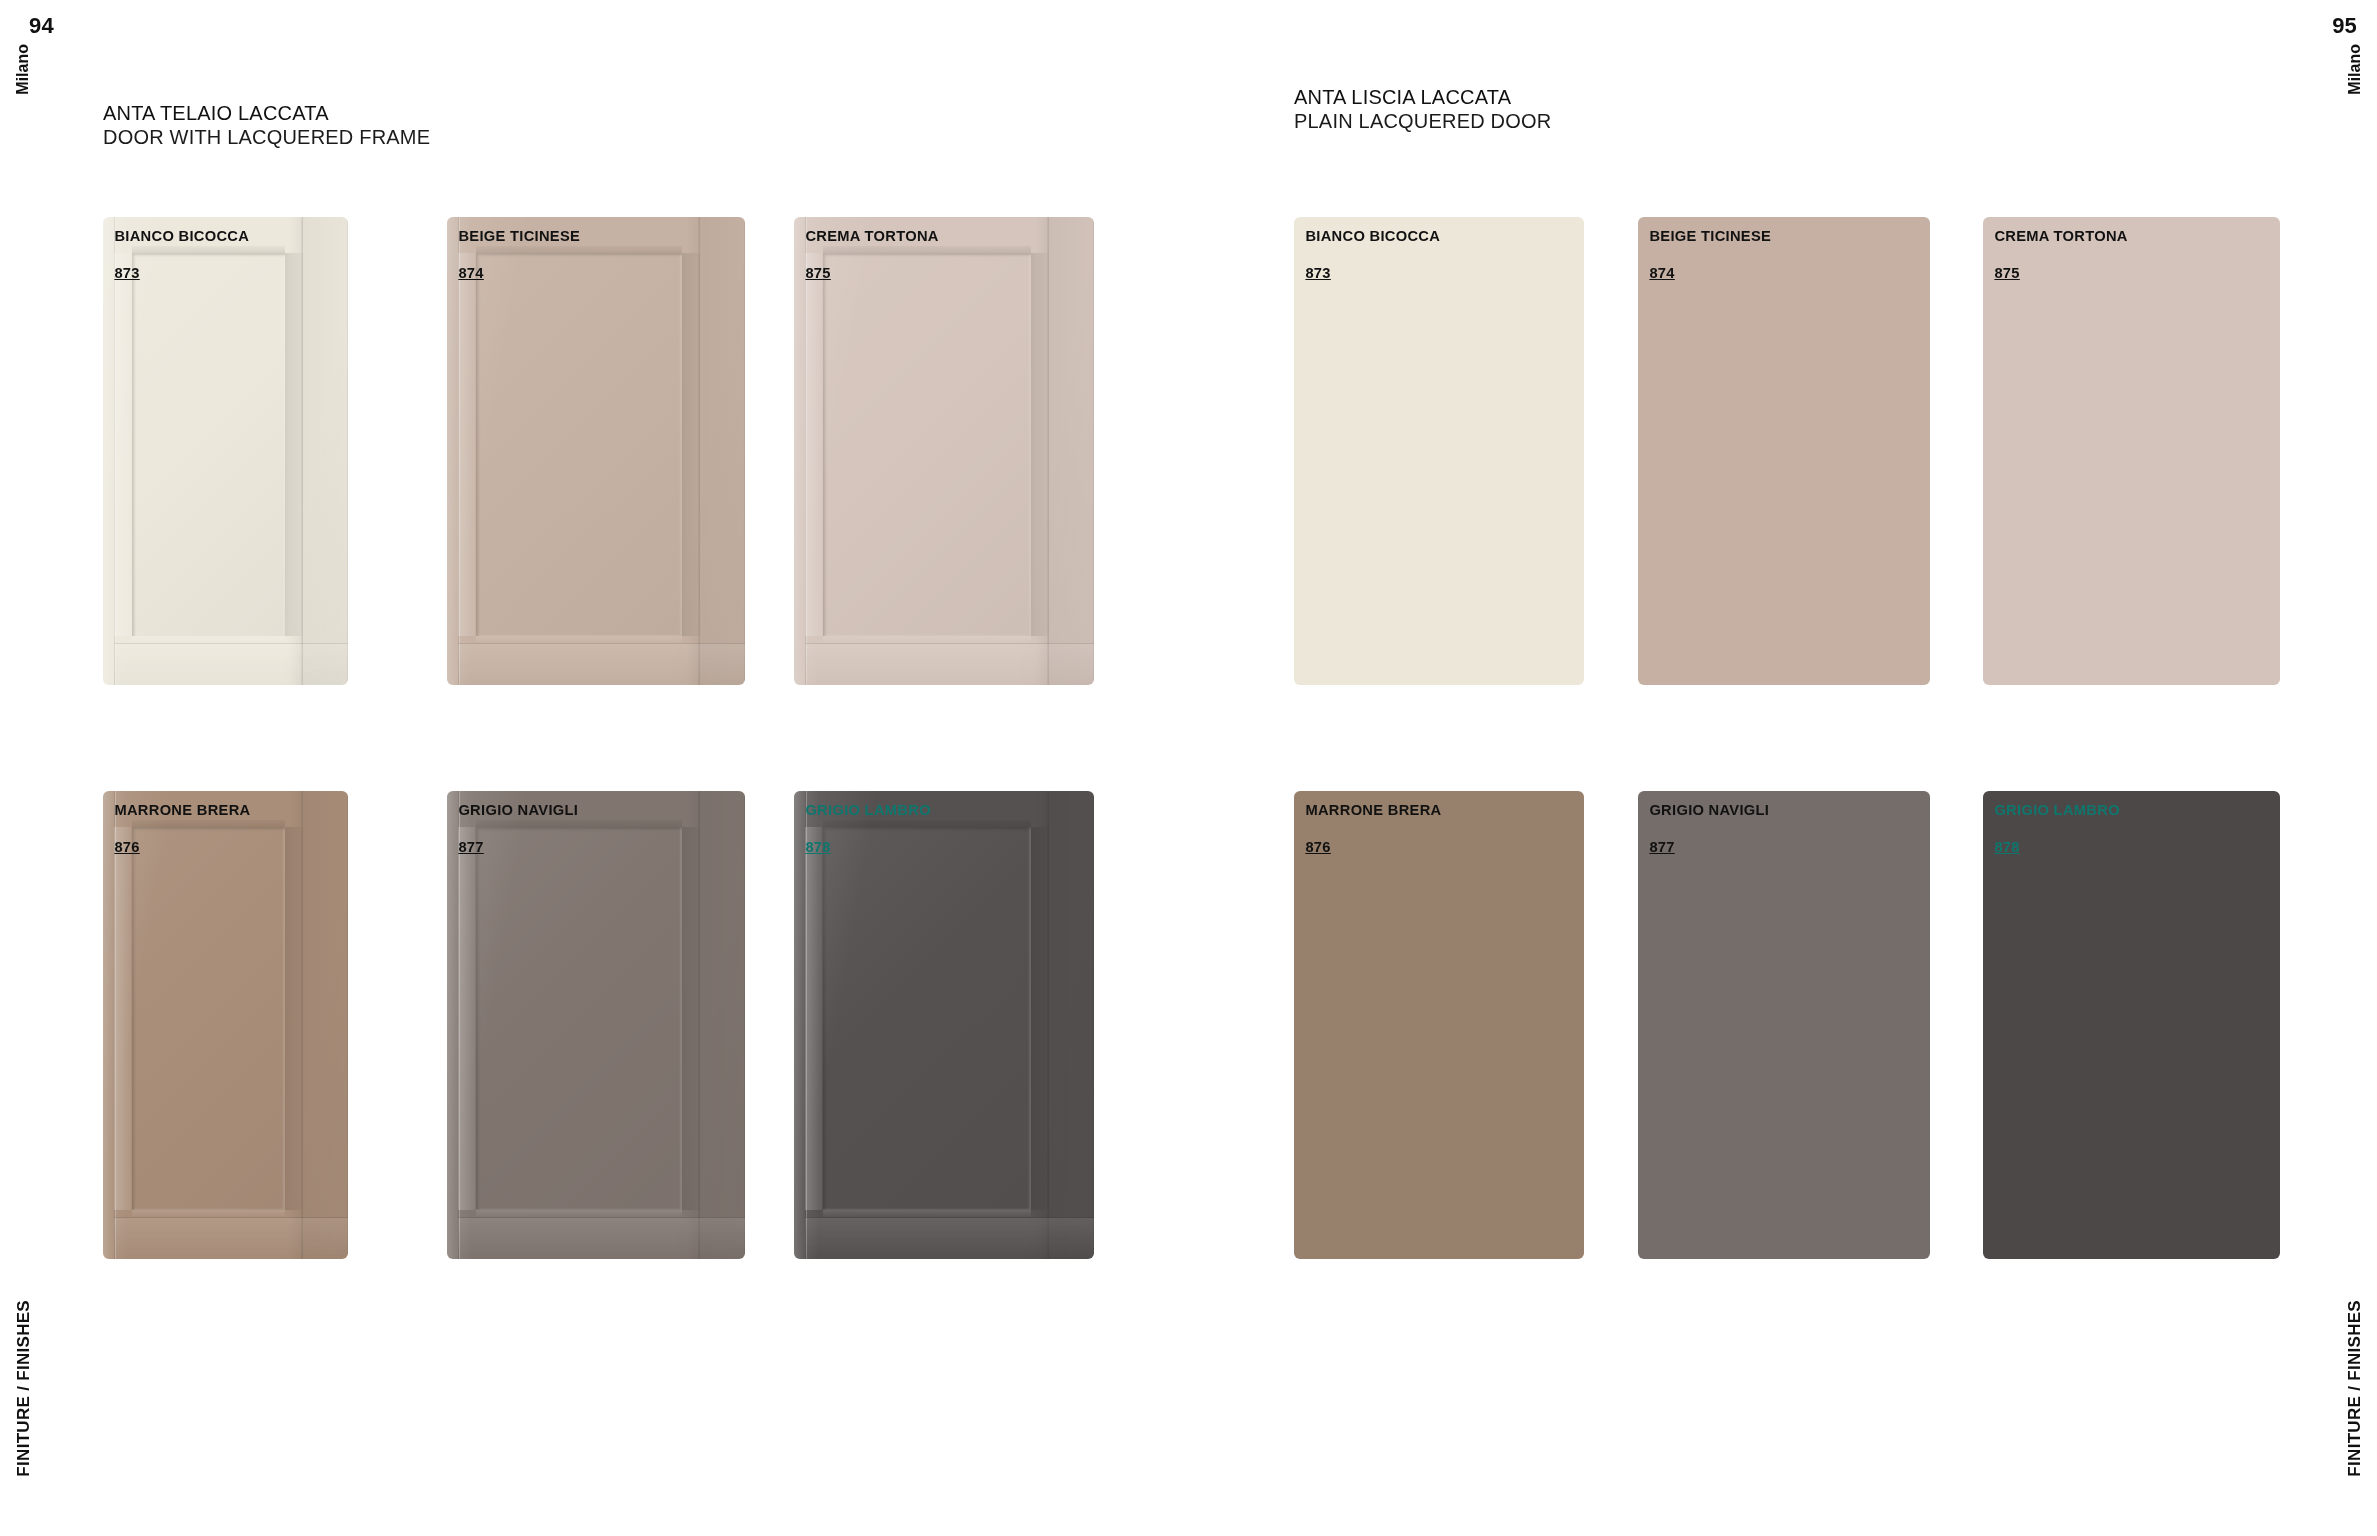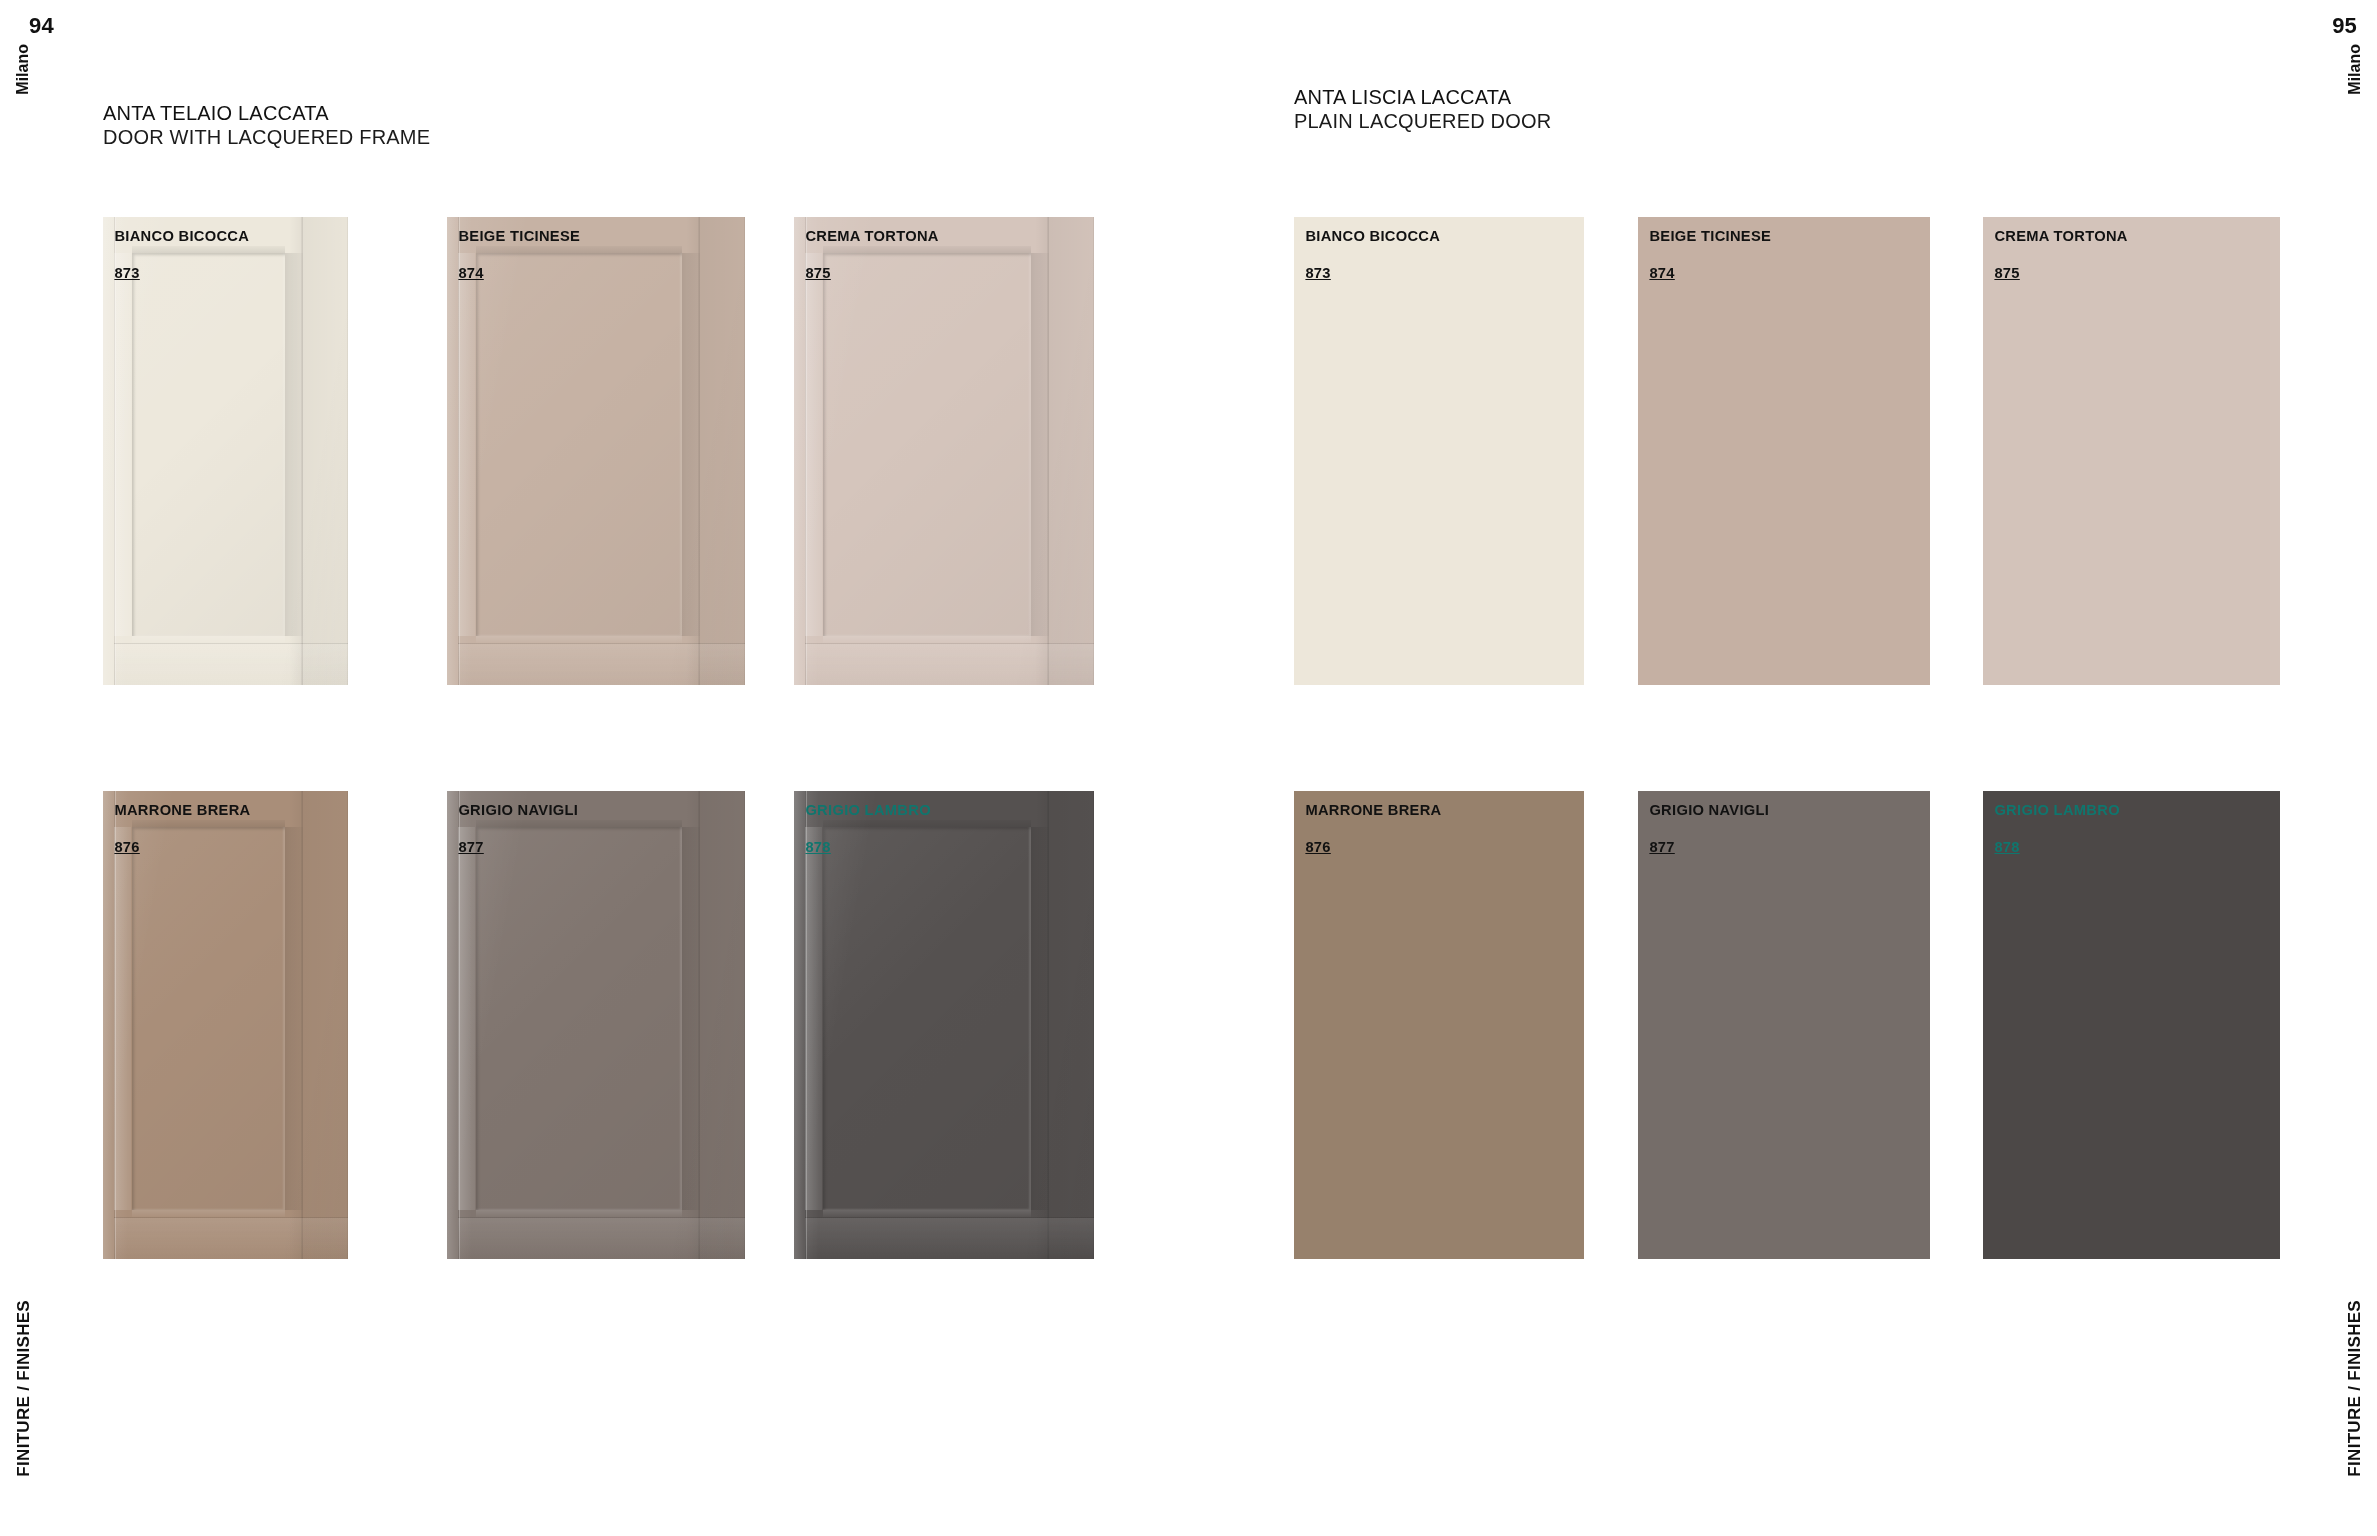--- a/index.html
+++ b/index.html
@@ -42,21 +42,21 @@
   .section-head .l2{
     display:block; font-weight:400; font-size:20px;
     letter-spacing:0.2px; white-space:nowrap;
   }
   .section-head .l1{ color:#111111; }
   .section-head .l2{ color:#1b1b1b; }
   #head-left { left:103px; top:101px; }
   #head-right{ left:1294px; top:85px; }
 
   
-  .swatch{ position:absolute; overflow:hidden; }
+  .swatch{ position:absolute; overflow:hidden;border-radius:6px; }
 
   .swatch-label{
     position:absolute; left:11.4px; top:11.4px;
     z-index:6; line-height:1.2; pointer-events:none;
   }
   .swatch-label .nm{
     display:block; font-weight:700; font-size:14.7px;
     letter-spacing:0.3px; white-space:nowrap;
   }
   .swatch-label .cd{

